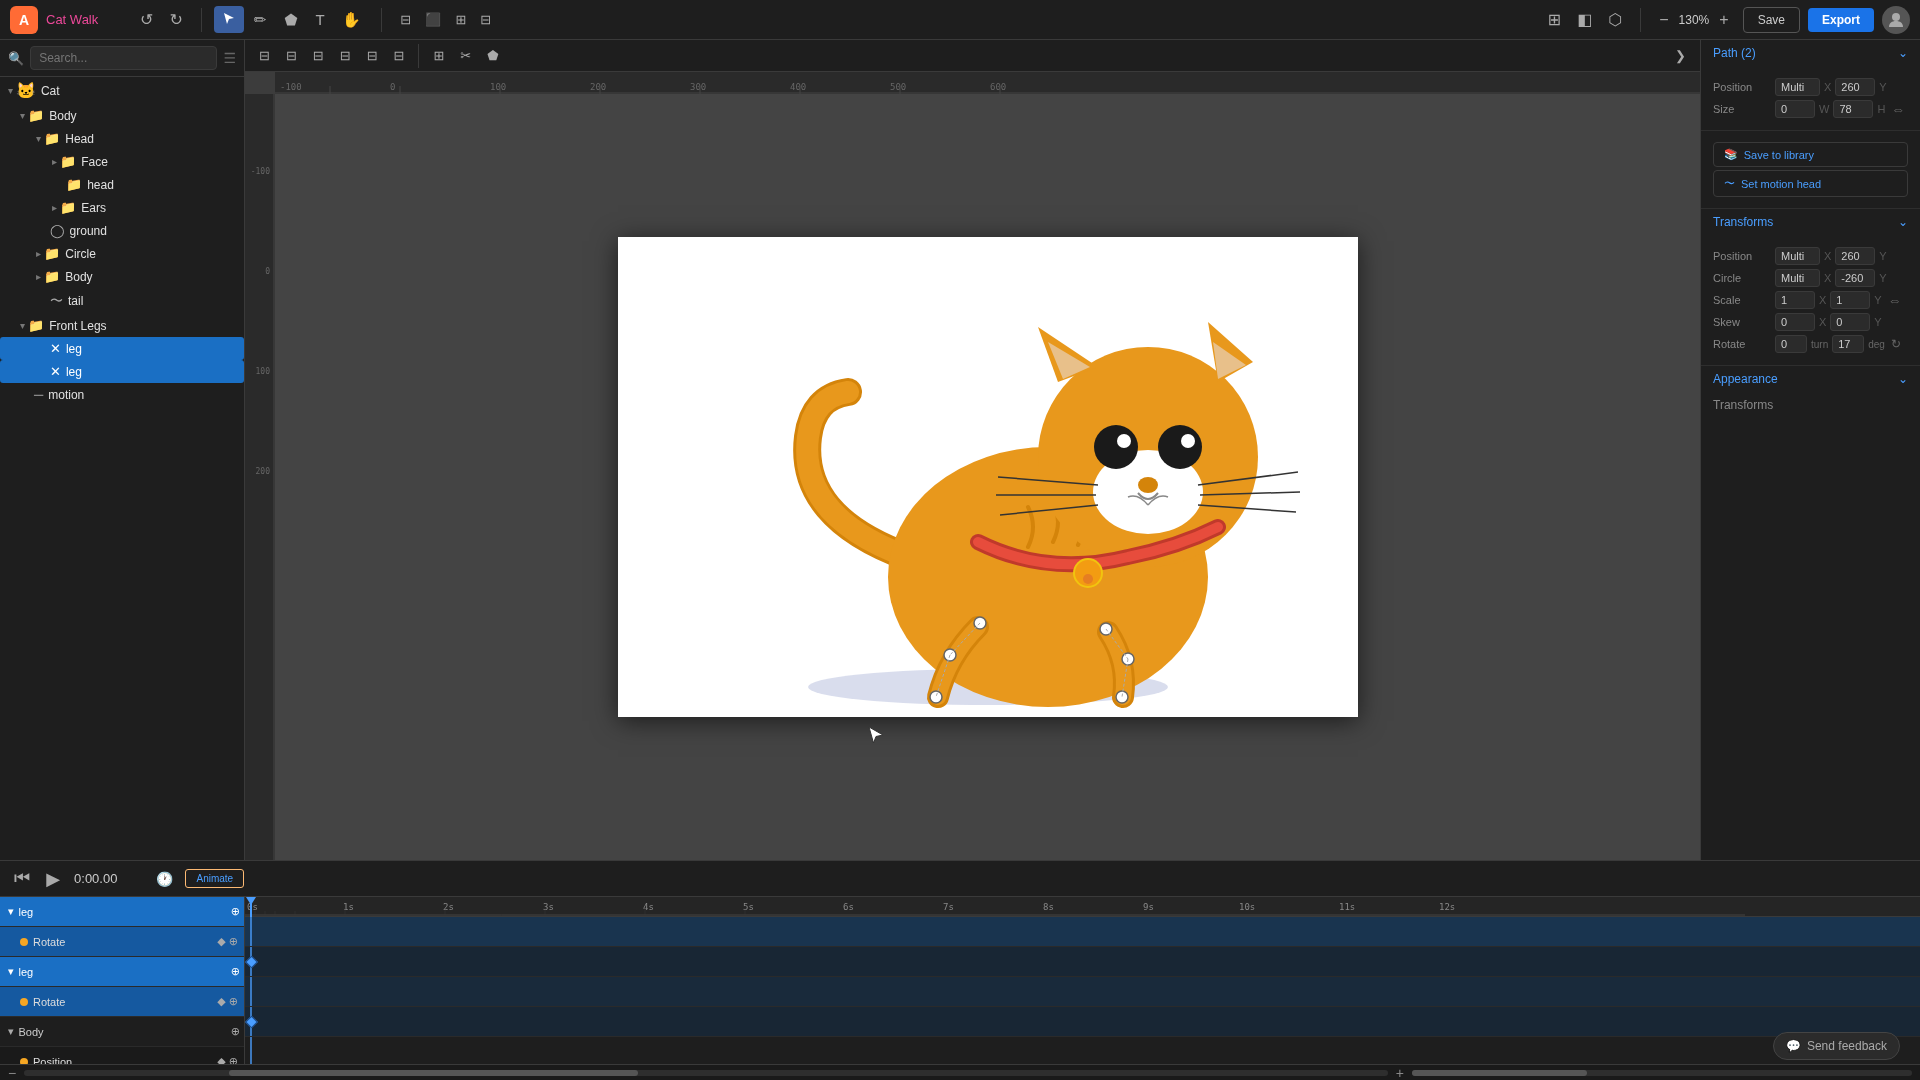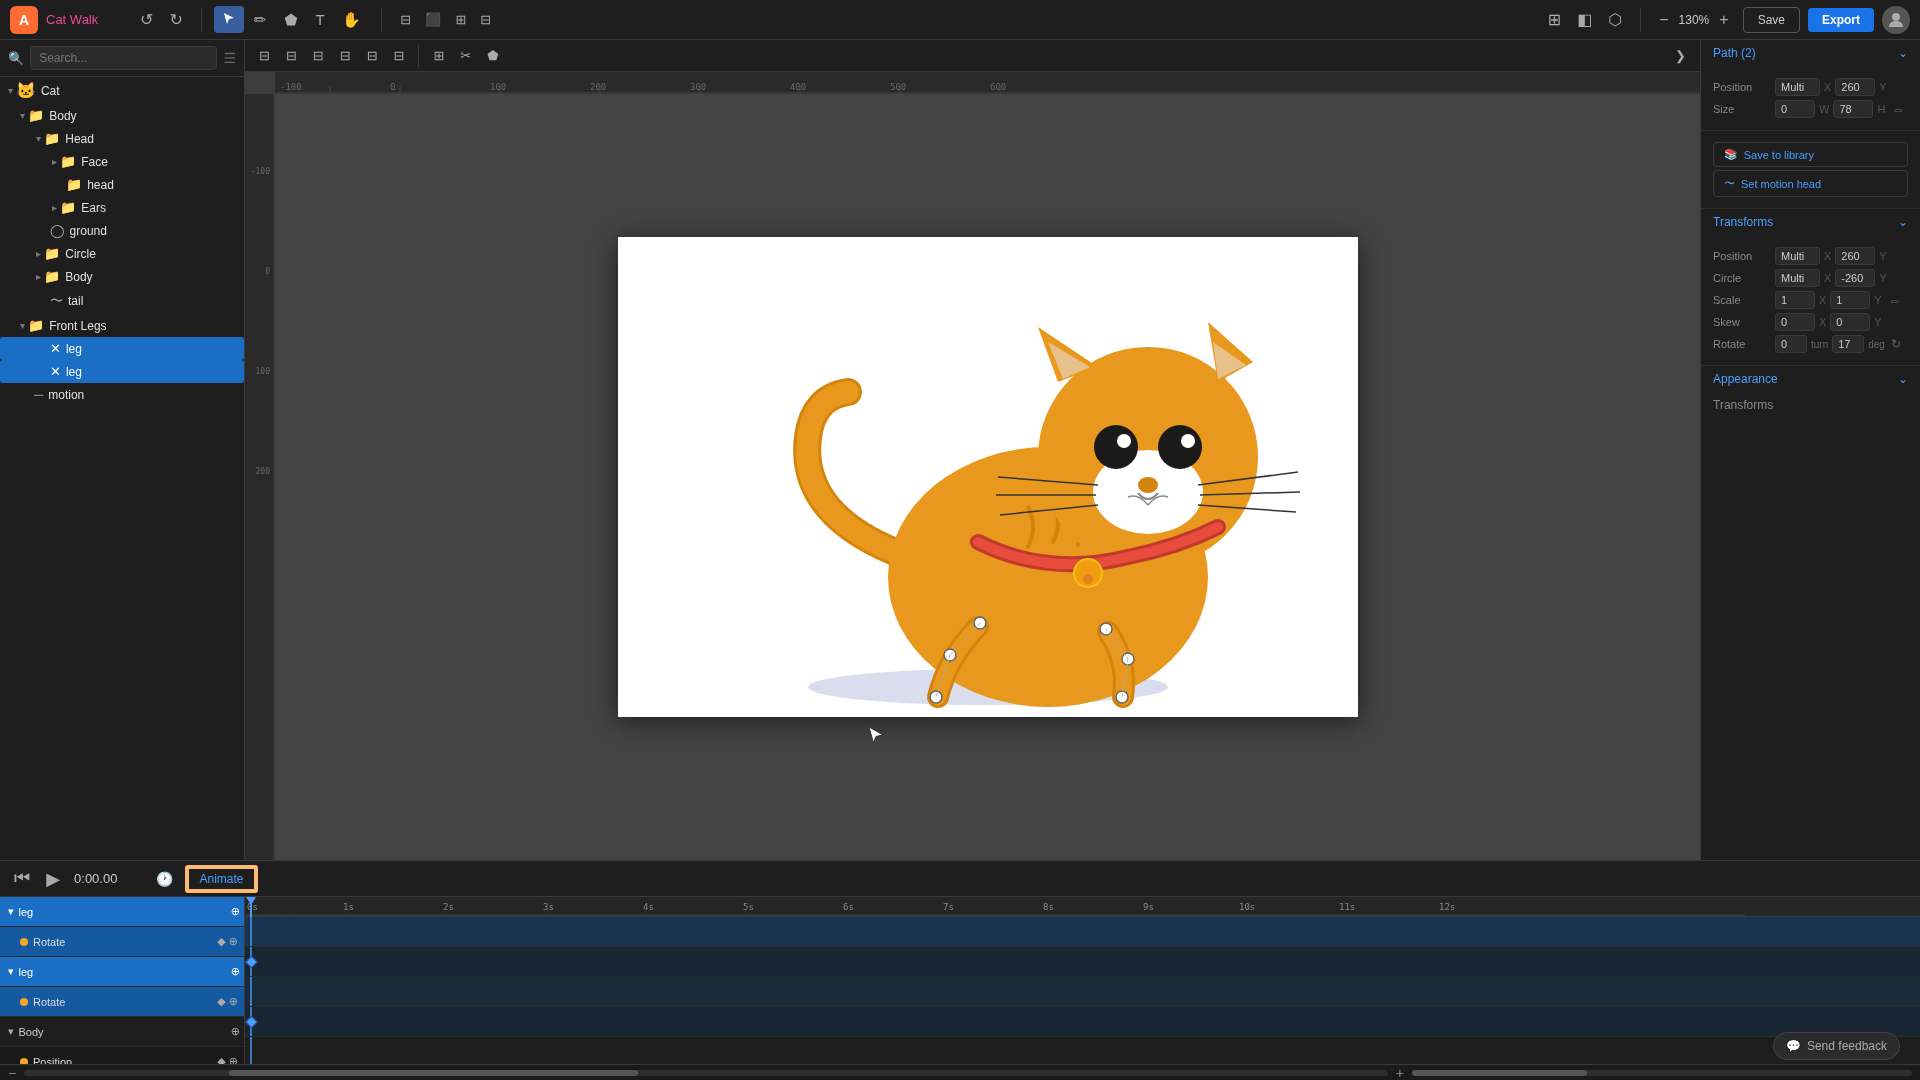--- a/index.html
+++ b/index.html
@@ -65,21 +65,21 @@
     .blend-select { background: #2b2b2b; border: 1px solid #3a3a3a; color: #ccc; border-radius: 3px; padding: 2px 4px; font-size: 11px; flex: 1; }
     .isolate-label { color: #888; font-size: 11px; }
     .color-swatch { width: 16px; height: 16px; background: white; border: 1px solid #555; border-radius: 2px; flex-shrink: 0; }
     .order-select { background: #2b2b2b; border: 1px solid #3a3a3a; color: #ccc; border-radius: 3px; padding: 2px 4px; font-size: 11px; flex: 1; }
 
     
     .timeline { height: 220px; background: #1a1a1a; border-top: 1px solid #3a3a3a; display: flex; flex-direction: column; flex-shrink: 0; }
     .timeline-controls { height: 36px; background: #1e1e1e; display: flex; align-items: center; padding: 0 12px; gap: 12px; border-bottom: 1px solid #3a3a3a; flex-shrink: 0; }
     .tl-btn { background: transparent; border: none; color: #aaa; cursor: pointer; font-size: 18px; padding: 2px; }
     .tl-time { color: #ccc; font-size: 13px; font-variant-numeric: tabular-nums; min-width: 70px; }
-    .tl-mode-btn { background: transparent; border: 4px solid #fdba74; color: #4a9eff; padding: 3px 10px; border-radius: 3px; cursor: pointer; font-size: 12px; }
+    .tl-mode-btn { background: transparent; border: 1px solid #fdba74; color: #4a9eff; padding: 3px 10px; border-radius: 3px; cursor: pointer; font-size: 10px; }
     .timeline-body { display: flex; flex: 1; overflow: hidden; }
     .tl-left { width: 245px; flex-shrink: 0; border-right: 1px solid #3a3a3a; overflow-y: auto; }
     .tl-right { flex: 1; overflow: hidden; position: relative; }
 
     
     .tl-track { height: 30px; display: flex; align-items: center; border-bottom: 1px solid #2a2a2a; }
     .tl-track-name { padding: 0 8px; font-size: 11px; color: #ccc; display: flex; align-items: center; gap: 5px; flex: 1; }
     .tl-track-controls { display: flex; align-items: center; gap: 4px; padding: 0 4px; }
     .tl-expand-btn { background: transparent; border: none; color: #aaa; cursor: pointer; font-size: 11px; }
     .tl-dot { width: 8px; height: 8px; border-radius: 50%; background: #aaa; flex-shrink: 0; }

